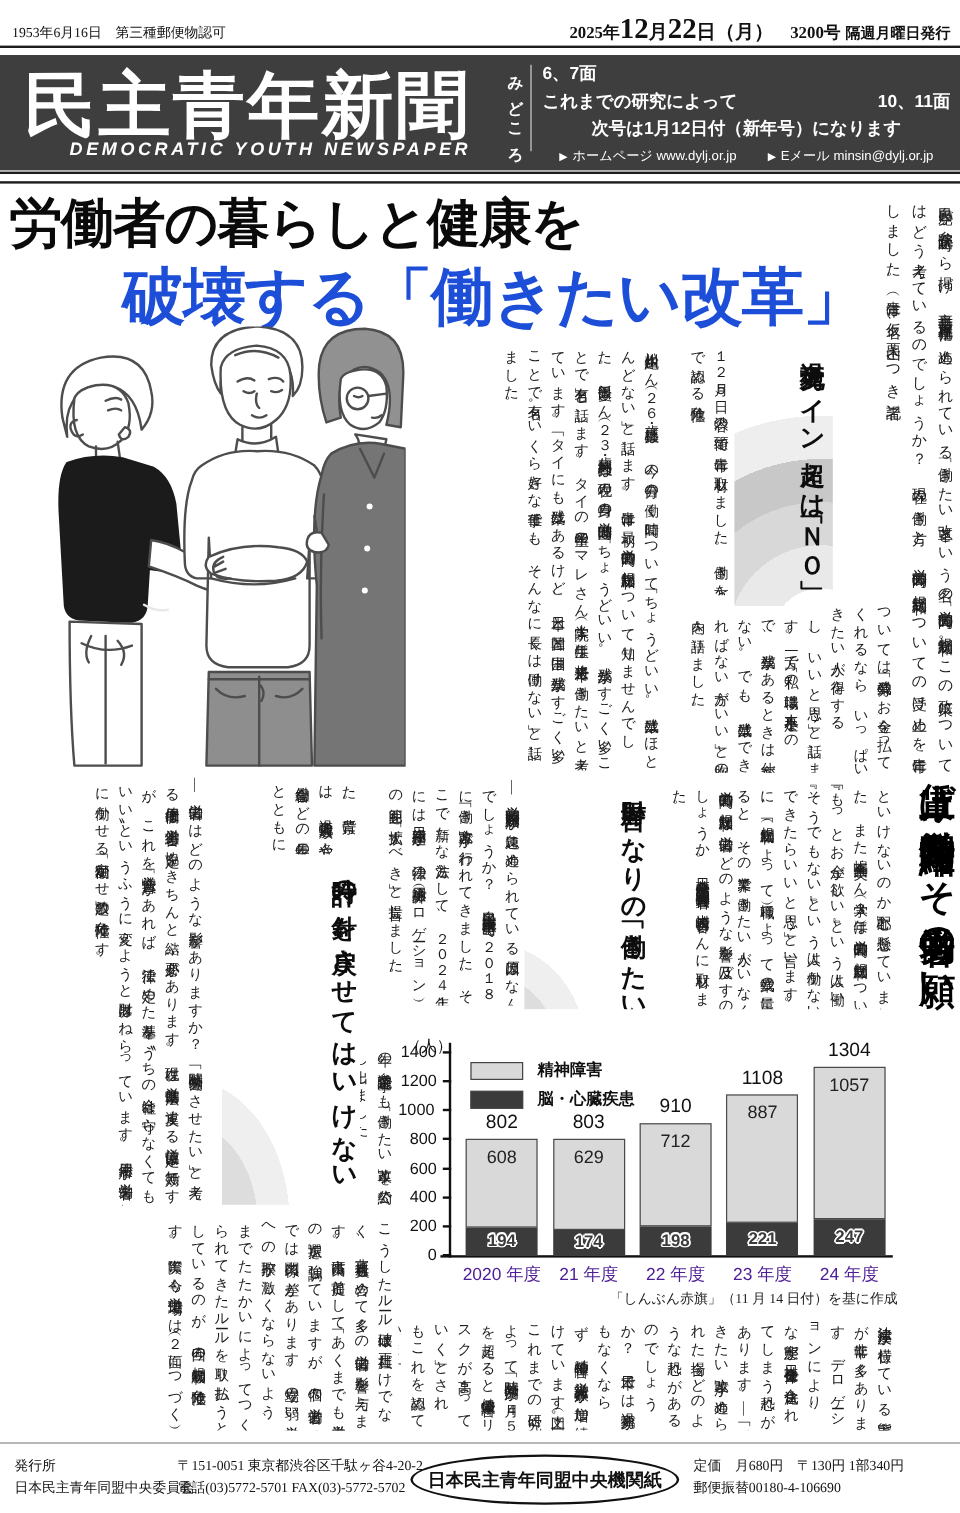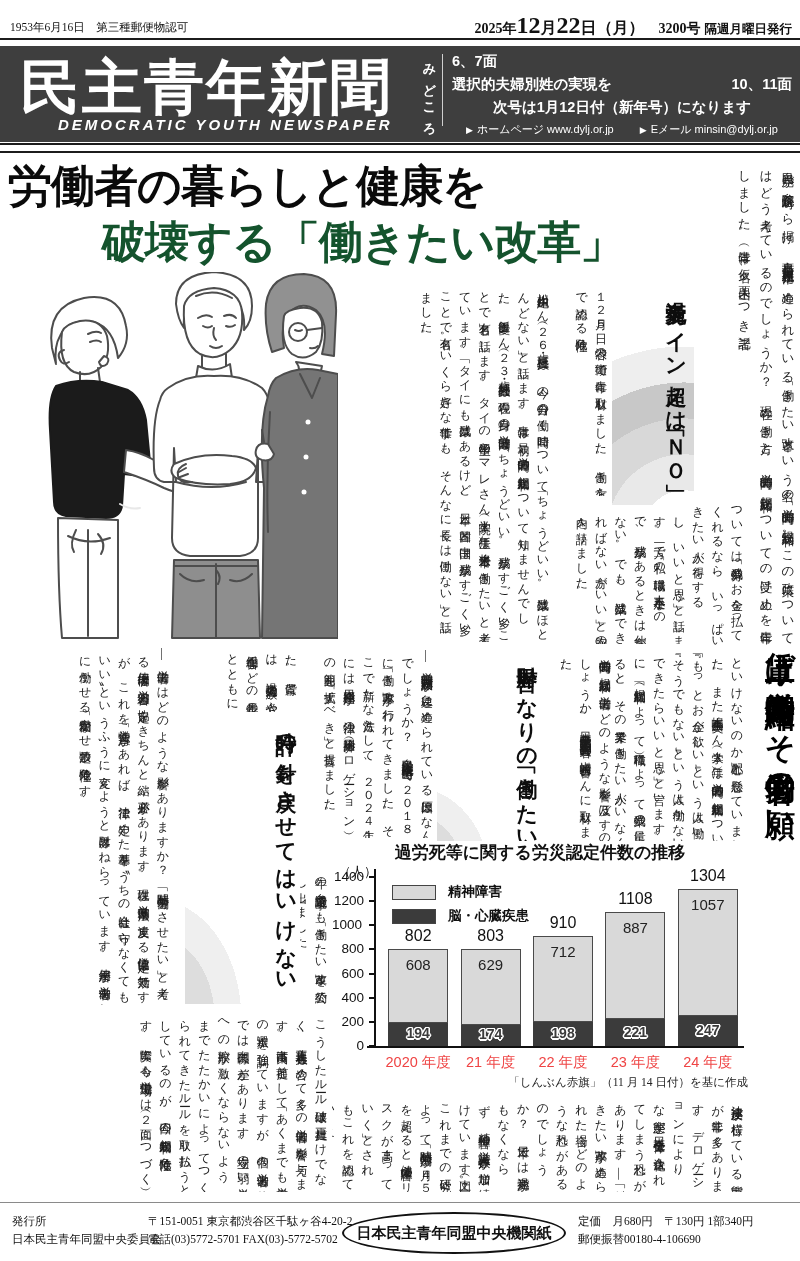--- a/index.html
+++ b/index.html
@@ -25,36 +25,36 @@
   .mast-sep{position:absolute;left:442px;top:8px;width:1px;height:72px;background:#cfcfcf;}
   .mrow{position:absolute;left:452px;width:340px;color:#fff;font-weight:700;font-size:14.5px;display:flex;justify-content:space-between;white-space:nowrap;}
   .mrow3{position:absolute;left:452px;width:340px;color:#fff;font-weight:700;font-size:14.5px;text-align:center;white-space:nowrap;}
   .mlinks{position:absolute;left:452px;top:76px;width:340px;color:#fff;font-size:11px;display:flex;gap:26px;justify-content:center;white-space:nowrap;}
   .mlinks .tri{font-size:9px;margin-right:4px;}
   
   .dateline{position:absolute;right:8px;top:12px;font-family:"Liberation Serif",serif;font-weight:700;color:#111;white-space:nowrap;}
   .dl-s{font-size:14px;} .dl-b{font-size:24px;} .dl-m{font-size:16px;} .dl-f{font-size:12.5px;}
   
   .h1a{position:absolute;left:8px;top:157px;font-size:44px;font-weight:900;letter-spacing:-1px;color:#0a0a0a;white-space:nowrap;}
-  .h1b{position:absolute;left:102px;top:213px;font-size:44px;font-weight:900;letter-spacing:-1px;color:#14532d;white-space:nowrap;}
+  .h1b{position:absolute;left:102px;top:213px;font-size:52px;font-weight:900;letter-spacing:-1px;color:#1d4ed8;white-space:nowrap;}
   
   .banner{position:absolute;writing-mode:vertical-rl;text-orientation:mixed;font-family:"Liberation Sans",sans-serif;
     font-weight:900;color:#0d0d0d;overflow:hidden;}
   .banner-arc{background:radial-gradient(circle at 88% 112%, #ffffff 0 16%, #e9e9e9 16% 30%, #d8d8d8 30% 44%, #c8c8c8 44% 58%, #eeeeee 58% 72%, #ffffff 72%);}
   .banner-sw{background:radial-gradient(ellipse 130% 75% at -25% 105%, #dddddd 0 38%, #efefef 38% 55%, #ffffff 55%);}
   .bighead{position:absolute;writing-mode:vertical-rl;text-orientation:mixed;font-family:"Liberation Serif","DejaVu Serif",serif;
     font-weight:900;font-size:30px;letter-spacing:1.5px;color:#000;}
   
   .chart{position:absolute;left:330px;top:841px;width:420px;height:252px;background:#fff;font-family:"Liberation Sans",sans-serif;}
   .chart-title{position:absolute;left:0;top:0;width:100%;text-align:center;font-size:17px;font-weight:700;color:#111;}
   .chart-yunit{position:absolute;left:8px;top:22px;font-size:13px;color:#111;}
   .chart-plot{position:absolute;inset:0;}
   .chart-source{position:absolute;right:2px;top:234px;font-size:11.5px;font-family:"Liberation Serif",serif;color:#222;}
   .ct-tick{position:absolute;text-align:right;font-size:13.5px;color:#111;}
-  .ct-xlab{position:absolute;text-align:center;font-size:14.5px;color:#ef4444;white-space:nowrap;}
+  .ct-xlab{position:absolute;text-align:center;font-size:14.5px;color:#4c1d95;white-space:nowrap;}
   .ct-total{position:absolute;text-align:center;font-size:16px;color:#111;}
   .ct-val{position:absolute;text-align:center;font-size:15px;color:#222;}
   .ct-vald{position:absolute;text-align:center;font-size:14px;font-weight:700;color:#3b3b3b;
     text-shadow:-1.5px 0 #fff,1.5px 0 #fff,0 -1.5px #fff,0 1.5px #fff,-1px -1px #fff,1px 1px #fff,-1px 1px #fff,1px -1px #fff;}
   .ct-leg{position:absolute;display:flex;align-items:center;gap:12px;}
   .ct-leg .sw{width:44px;height:15px;border:1.5px solid #444;box-sizing:border-box;}
   .ct-leg .lb{font-size:13.5px;font-weight:700;color:#111;white-space:nowrap;}
   
   .f-rule{position:absolute;left:0;top:1202px;width:800px;height:1px;background:#8a8a8a;}
   .ftext{position:absolute;font-family:"Liberation Serif",serif;color:#111;font-size:11.5px;white-space:nowrap;}
@@ -75,21 +75,21 @@
 
 <div class="mast">
   <div class="logo">民主青年新聞</div>
   <div class="slogan">DEMOCRATIC YOUTH NEWSPAPER</div>
   <div class="midokoro">みどころ</div>
   <div class="mast-sep"></div>
   <div class="mrow" style="top:6px;">
     <span>6、7面</span>
   </div>
   <div class="mrow" style="top:29px;">
-    <span>選択的夫婦別姓の実現を</span>
+    <span>これまでの研究によって</span>
     <span>10、11面</span>
   </div>
   <div class="mrow3" style="top:52px;">次号は1月12日付（新年号）になります</div>
   <div class="mlinks">
     <span><span class="tri">▶</span><span>ホームページ www.dylj.or.jp</span></span>
     <span><span class="tri">▶</span><span>Eメール minsin@dylj.or.jp</span></span>
   </div>
 </div>
 
 <div class="rule2" style="top:143px;"></div>
@@ -167,21 +167,20 @@
 
 <div class="v b12" style="left:176px;top:646px;width:124px;height:66px;">た。背景には、過労死遺族の方々や労働組合などの長年の運動とともに</div>
 <div class="banner banner-sw" style="left:185px;top:716px;width:115px;height:288px;font-size:21px;letter-spacing:2px;padding-right:6px;">時計の針を戻させてはいけない</div>
 <div class="v b12" style="left:0px;top:648px;width:172px;height:357px;">―労働者にはどのような影響がありますか？　「時間外労働をさせたい」と考える使用者側は労働組合と協定をきちんと結ぶ必要があります。現在は労働基準法に違反する労使協定は無効ですが、これを「労使合意」があれば、法律で定めた基準を〝うちの会社は守らなくてもいい〟というふうに変えようと財界はねらっています。使用者が労働者を無制限に働かせる「定額働かせ放題」の危険性です。</div>
 <div class="v b12" style="left:300px;top:868px;width:30px;height:138px;">年の参議院選挙でも「働きたい改革」を公約で押し出しました。</div>
 <div class="v b12" style="left:0px;top:1012px;width:330px;height:180px;">こうしたルール破壊は正社員だけでなく、非正規社員も含めて多くの労働者に影響を与えます。高市氏は前提として「あくまでも労働者の選択」を強調していますが、個々の労働者と使用者側では力関係に差があります。立場の弱い労働者への搾取が激しくならないよう、今までたたかいによってつくられてきたルールを取り払おうとしているのが、今回の規制緩和の危険性です。実際に今も労働現場では（２面につづく）</div>
 
 <div class="v b12" style="left:332px;top:1096px;width:414px;height:96px;">法律違反が横行している実態が非常に多くあります。デロゲーションにより、違法な実態が日本社会全体で合法化されてしまう恐れがあります。―「働きたい改革」が進められた場合、どのような恐れがあるのでしょうか？　日本では過労死が今もなくならず、精神障害の労災請求件数が増加し続けています（上図）。これまでの研究によって「時間外労働が月４５時間を超えると健康障害のリスクが高まっていく」とされ、政府もこれを認めています。</div>
 
 <div class="chart">
-  <div class="chart-title">過労死等に関する労災認定件数の推移</div>
   <div class="chart-yunit">（人）</div>
   <div class="chart-plot" id="chart-plot">
       <div class="ct-tick" style="left:0;width:34px;top:197px;">0</div>
       <div style="position:absolute;left:39px;top:204px;width:7px;height:2px;background:#111;"></div>
       <div class="ct-tick" style="left:0;width:34px;top:172.85714285714286px;">200</div>
       <div style="position:absolute;left:39px;top:179.85714285714286px;width:7px;height:2px;background:#111;"></div>
       <div class="ct-tick" style="left:0;width:34px;top:148.71428571428572px;">400</div>
       <div style="position:absolute;left:39px;top:155.71428571428572px;width:7px;height:2px;background:#111;"></div>
       <div class="ct-tick" style="left:0;width:34px;top:124.57142857142856px;">600</div>
       <div style="position:absolute;left:39px;top:131.57142857142856px;width:7px;height:2px;background:#111;"></div>

